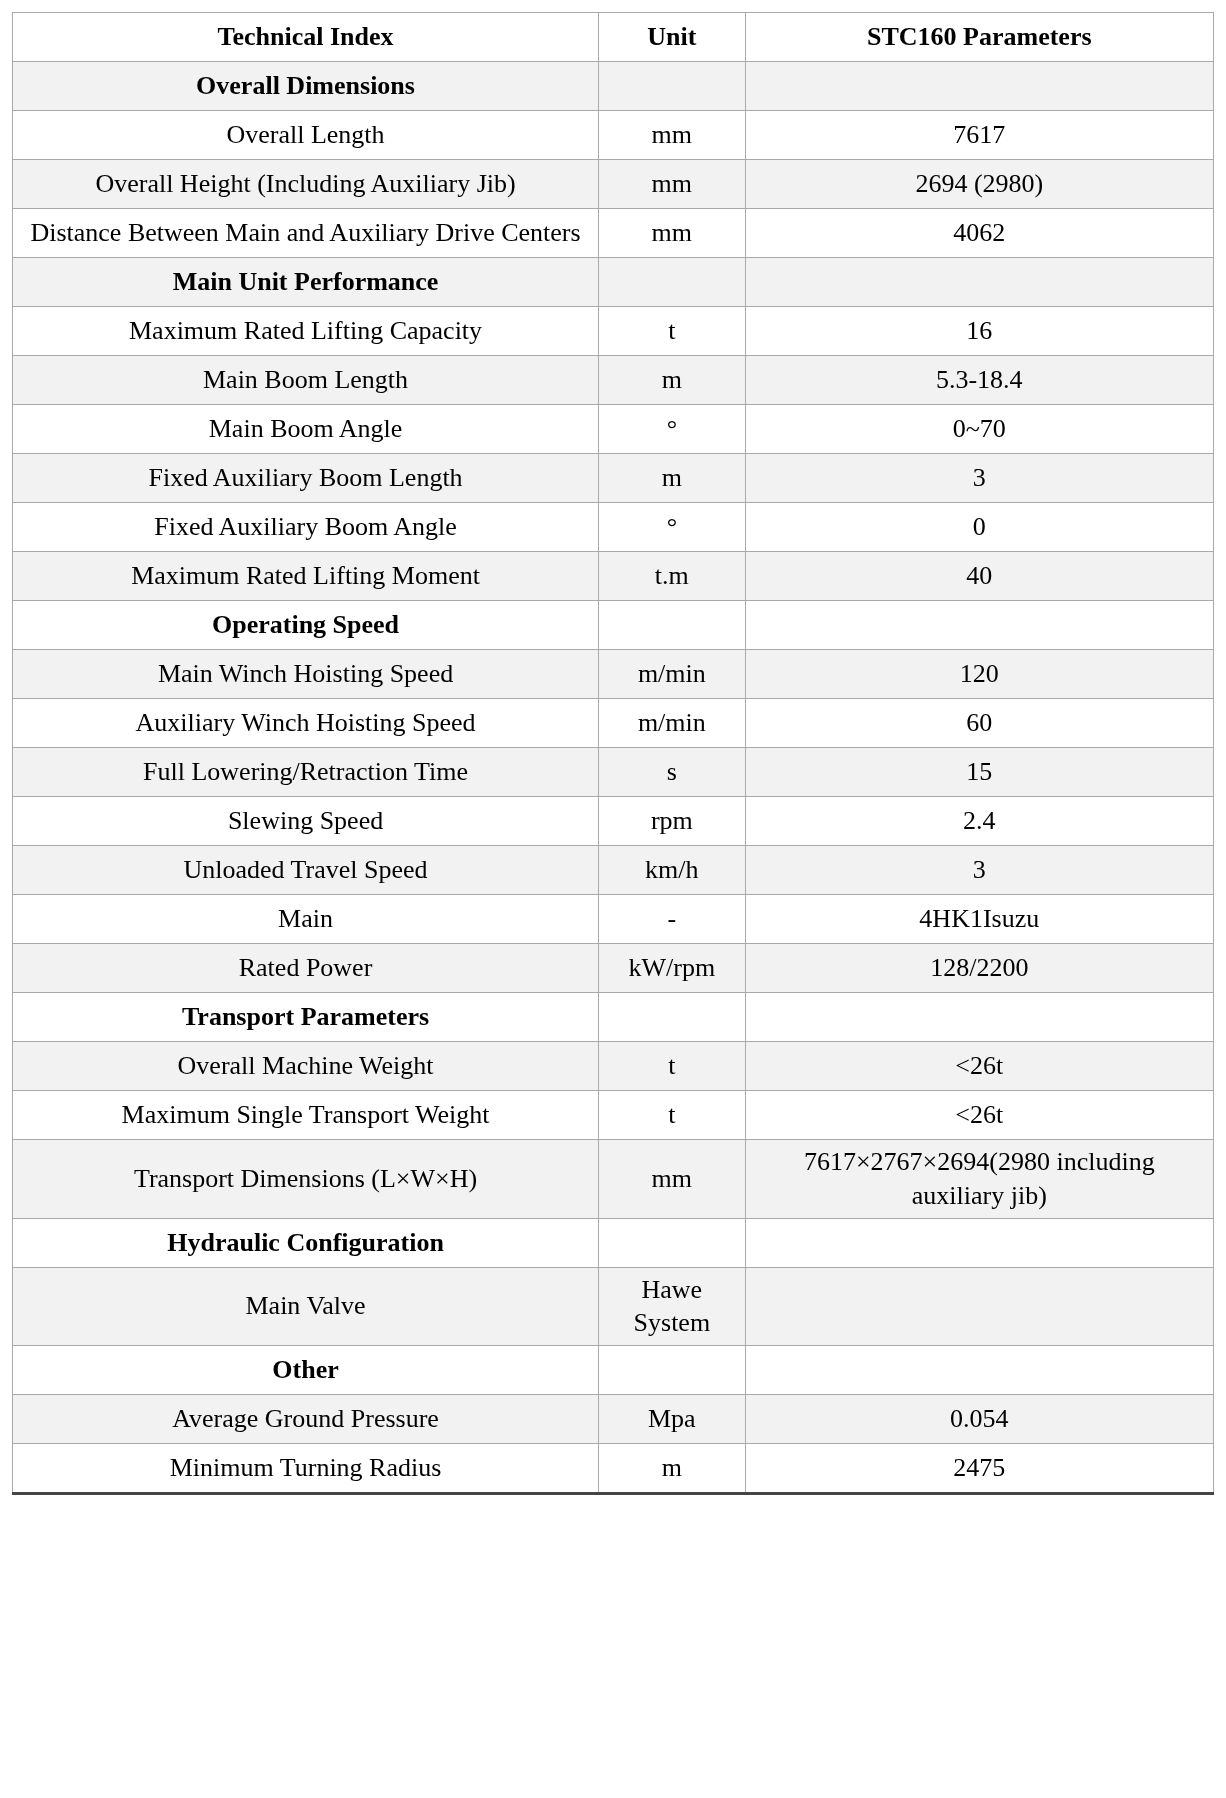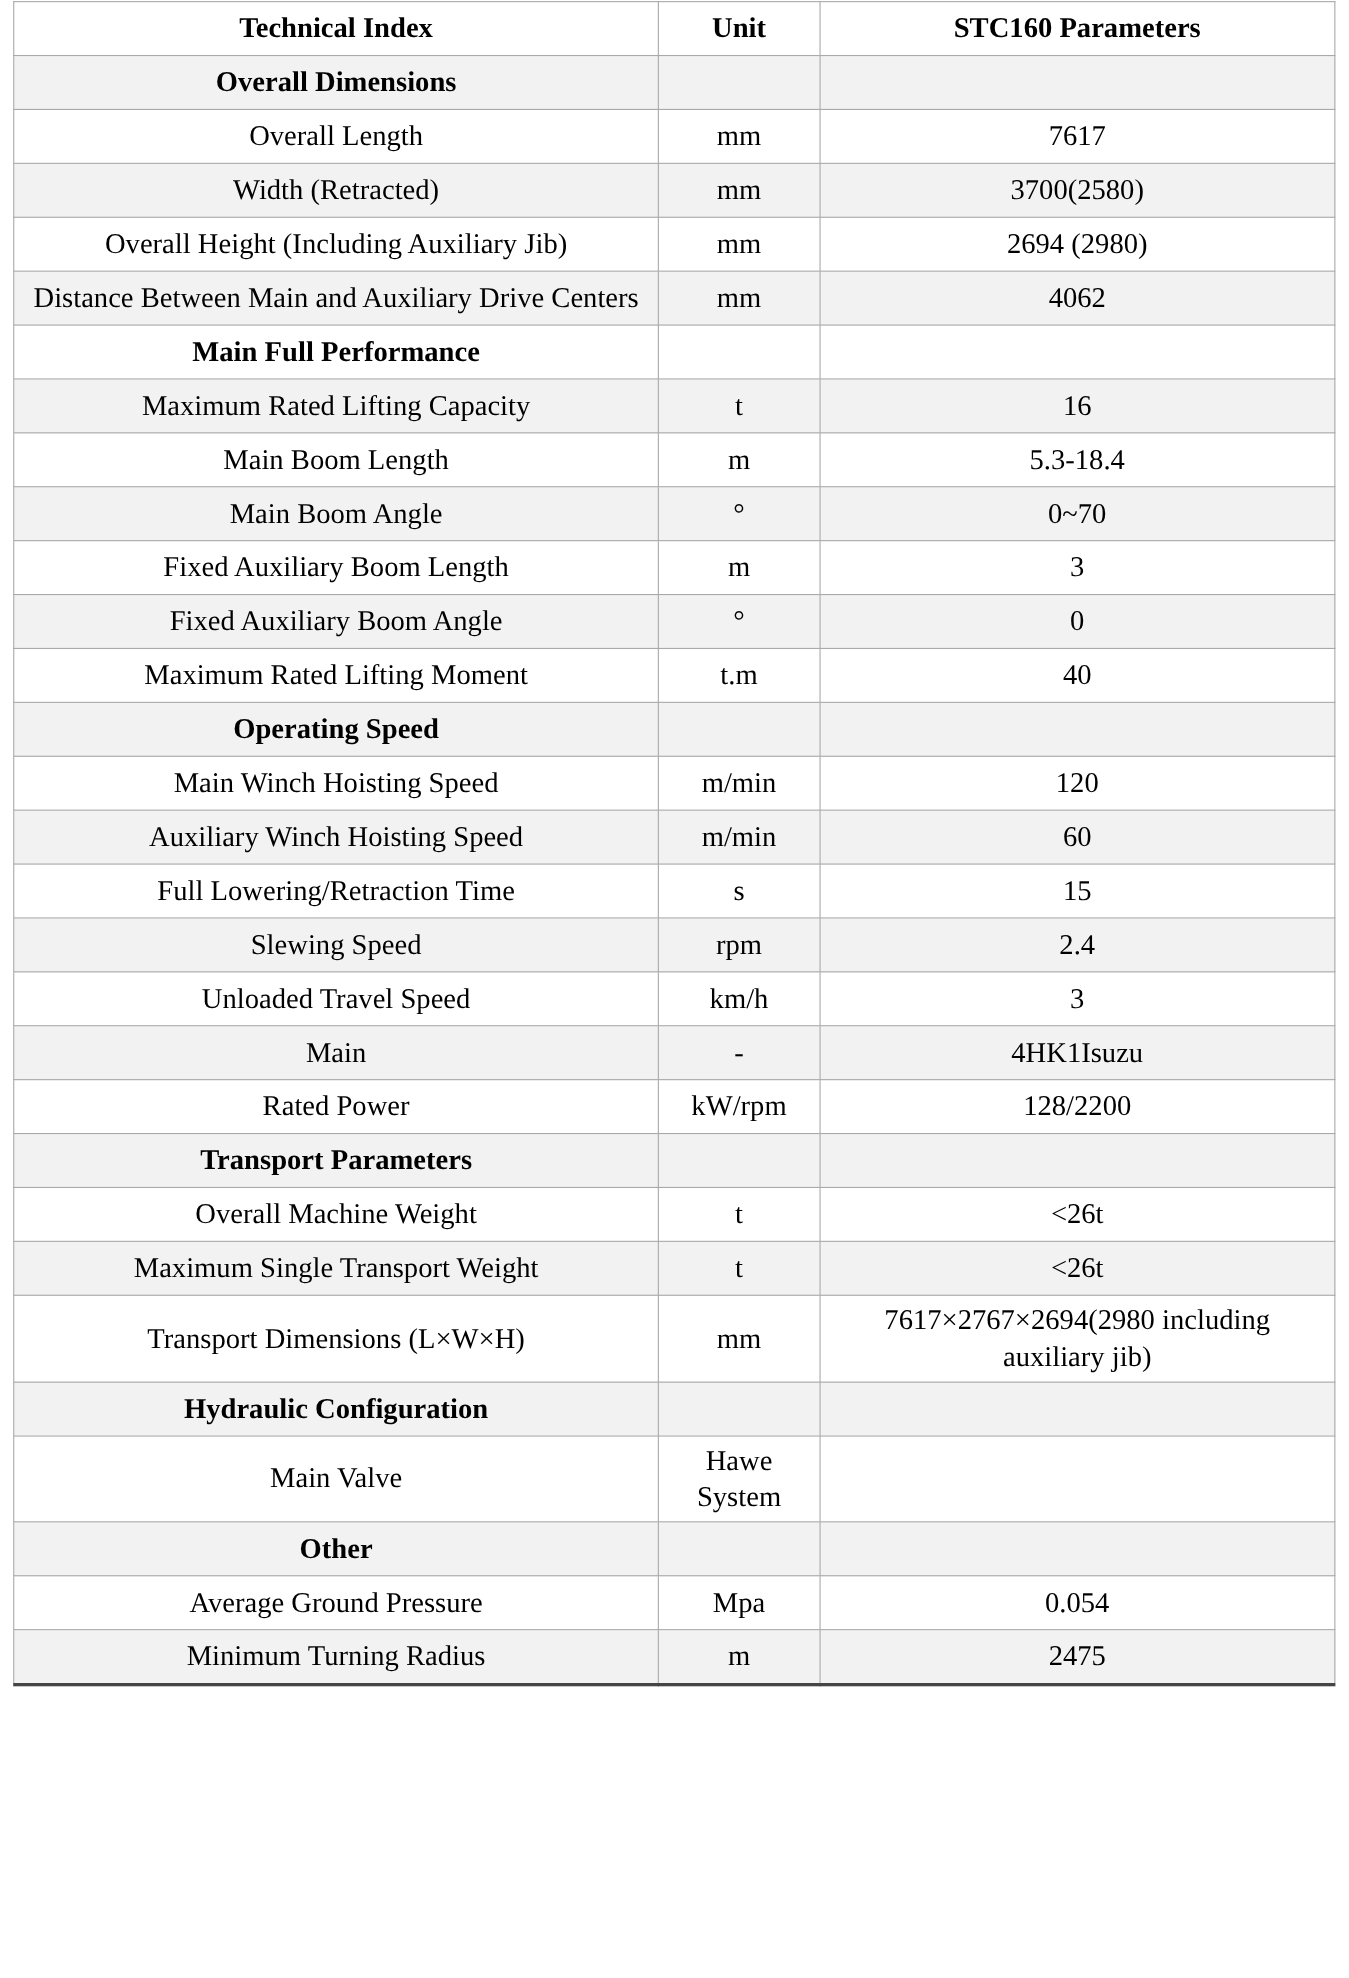--- a/index.html
+++ b/index.html
@@ -2,21 +2,21 @@
 <html><head>
 <meta charset="utf-8">
 <style>
   html, body {
     margin: 0;
     background: #ffffff;
   }
   .page {
     box-sizing: border-box;
     width: 1226px;
-    padding: 1px 12px 10px 12px;
+    padding: 12px 12px 10px 12px;
     font-family: "Liberation Serif", "DejaVu Serif", serif;
     color: #000000;
   }
   table.spec {
     width: 100%;
     border-collapse: collapse;
     table-layout: fixed;
     font-size: 26px;
     border: 1px solid #8f8f8f;
     border-bottom: 3px solid #454545;
@@ -67,36 +67,31 @@
           <td class="label-cell">Overall Dimensions</td>
           <td class="unit-cell"></td>
           <td class="value-cell"></td>
         </tr>
         <tr class="data">
           <td class="label-cell">Overall Length</td>
           <td class="unit-cell">mm</td>
           <td class="value-cell">7617</td>
         </tr>
         <tr class="data">
-          <td class="label-cell">Width (Retracted)</td>
-          <td class="unit-cell">mm</td>
-          <td class="value-cell">3700(2580)</td>
-        </tr>
-        <tr class="data">
           <td class="label-cell">Overall Height (Including Auxiliary Jib)</td>
           <td class="unit-cell">mm</td>
           <td class="value-cell">2694 (2980)</td>
         </tr>
         <tr class="data">
           <td class="label-cell">Distance Between Main and Auxiliary Drive Centers</td>
           <td class="unit-cell">mm</td>
           <td class="value-cell">4062</td>
         </tr>
         <tr class="section">
-          <td class="label-cell">Main Full Performance</td>
+          <td class="label-cell">Main Unit Performance</td>
           <td class="unit-cell"></td>
           <td class="value-cell"></td>
         </tr>
         <tr class="data">
           <td class="label-cell">Maximum Rated Lifting Capacity</td>
           <td class="unit-cell">t</td>
           <td class="value-cell">16</td>
         </tr>
         <tr class="data">
           <td class="label-cell">Main Boom Length</td>

